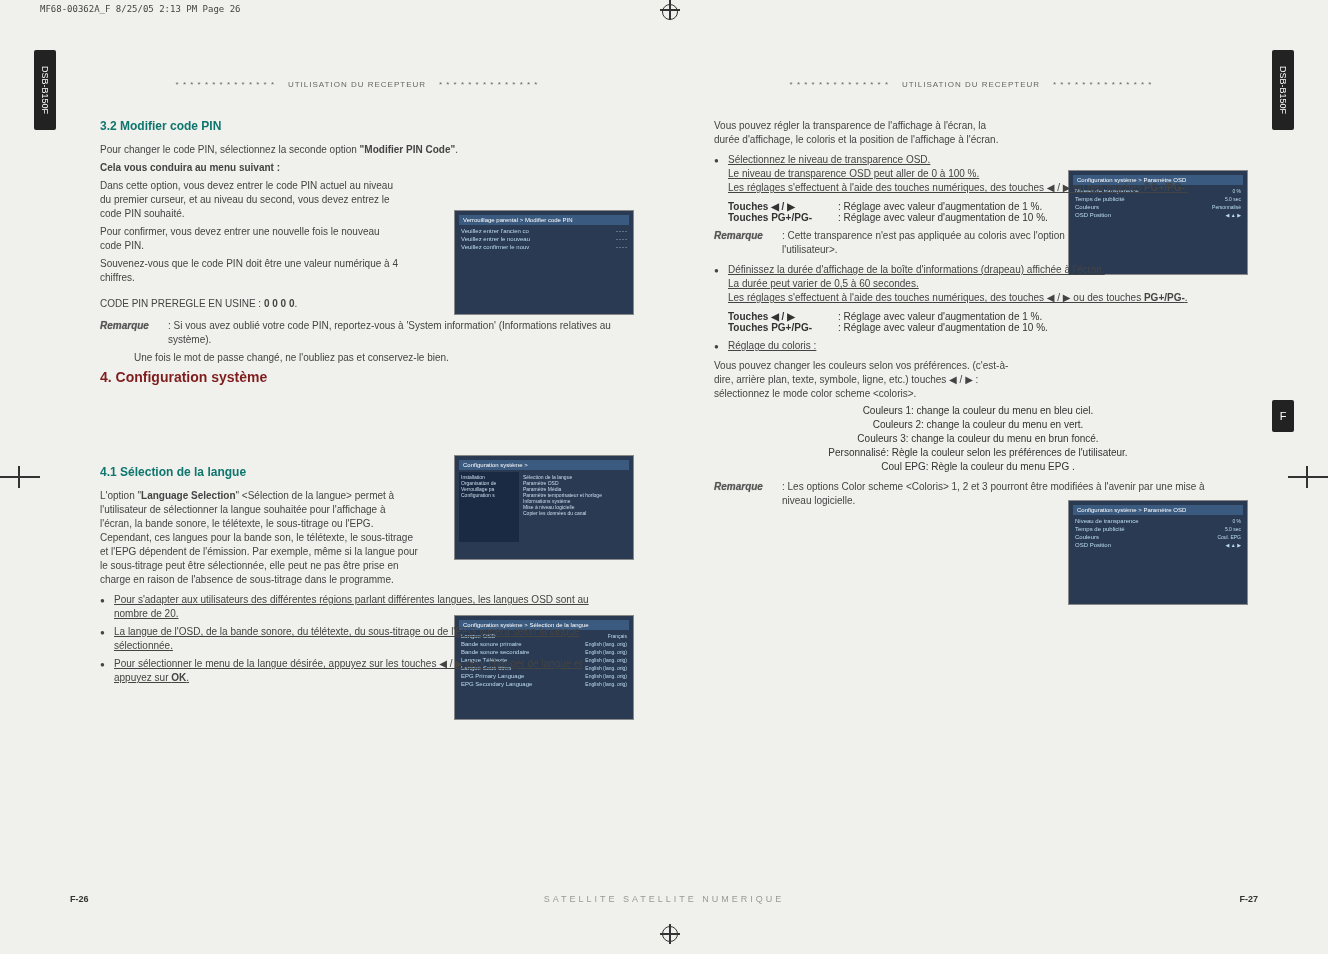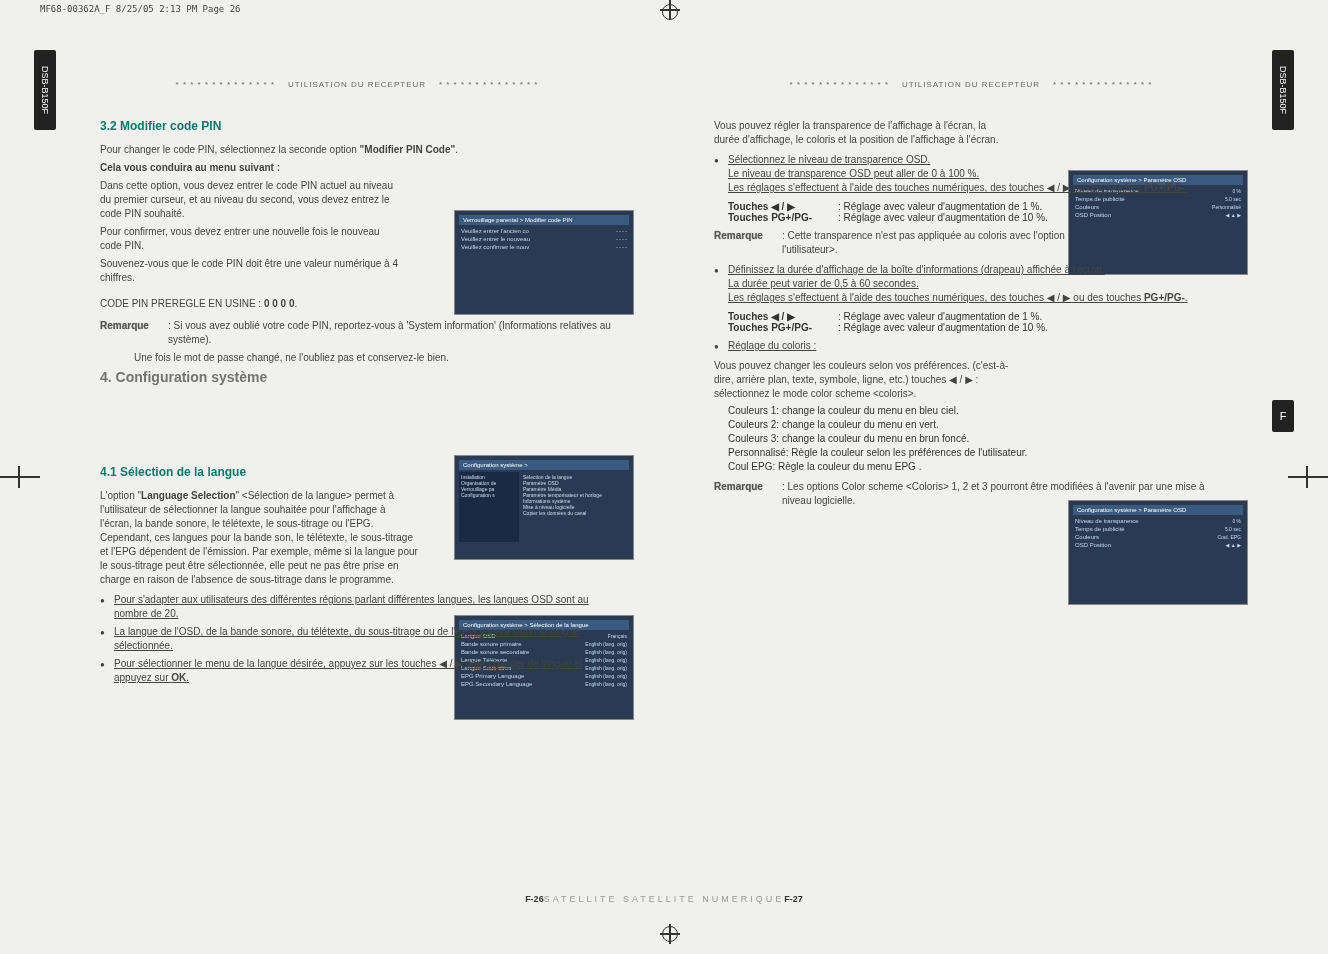--- a/index.html
+++ b/index.html
@@ -125,26 +125,26 @@
   .section-header-line .dots { color: #666; }
   h2 {
     font-size: 12px;
     font-weight: bold;
     color: #0f766e;
     margin: 14px 0 10px 0;
   }
   h3.cfg {
     font-size: 14px;
     font-weight: bold;
-    color: #737373;
+    color: #7f1d1d;
     margin: 2px 0 10px 0;
   }
   p { margin: 4px 0; line-height: 1.4; font-size: 10px; color: #444; }
   .bold { font-weight: bold; }
-  .note-label { font-weight: bold; color: #555; display:inline-block; width:68px; vertical-align:top; }
+  .note-label { font-weight: bold; color: #555; display:inline-block; width:68px; vertical-align:top;font-style:italic; }
   .note-outline { text-shadow: 0 0 1px #999; }
   .indent { margin-left: 34px; }
   ul.bullets { list-style: none; margin: 6px 0; }
   ul.bullets li { position: relative; padding-left: 14px; margin: 4px 0; line-height:1.4; font-size:10px; color:#444;text-decoration:underline; }
   ul.bullets li::before { content: "●"; position: absolute; left: 0; font-size: 8px; top: 2px; }
   .screenshot {
     background: #2a3a52;
     border: 1px solid #888;
     width: 180px;
     height: 105px;
@@ -168,32 +168,32 @@
   }
   .screenshot .menu-right {
     margin-left: 62px; font-size:5px; padding:2px;
   }
   .footer {
     position: absolute;
     bottom: 50px;
     left: 70px;
     right: 70px;
     display: flex;
-    justify-content: center;
+    justify-content: space-between;
     align-items: center;
     font-size: 9px;
     color: #666;
   }
   .footer .pn { font-weight: bold; color:#333; }
   .footer .mid { letter-spacing: 3px; color:#999; }
   .touches-block { margin: 6px 0 6px 14px; font-size:10px; }
   .touches-block .l1 { display:flex; }
   .touches-block .l1 .k { width:110px; font-weight:bold; }
   .color-list { margin-left: 14px; font-size:10px; }
-  .color-list div { margin: 3px 0; }
+  .color-list div { margin: 3px 0; text-align: center; }
 </style>
 </head>
 <body>
 
 <div class="header-line">MF68-00362A_F  8/25/05  2:13 PM  Page 26</div>
 <div class="crop-top"></div>
 <div class="crop-circle" style="top:4px"></div>
 <div class="crop-bottom"></div>
 <div class="crop-circle" style="bottom:12px"></div>
 <div class="crop-bar-left"></div>

